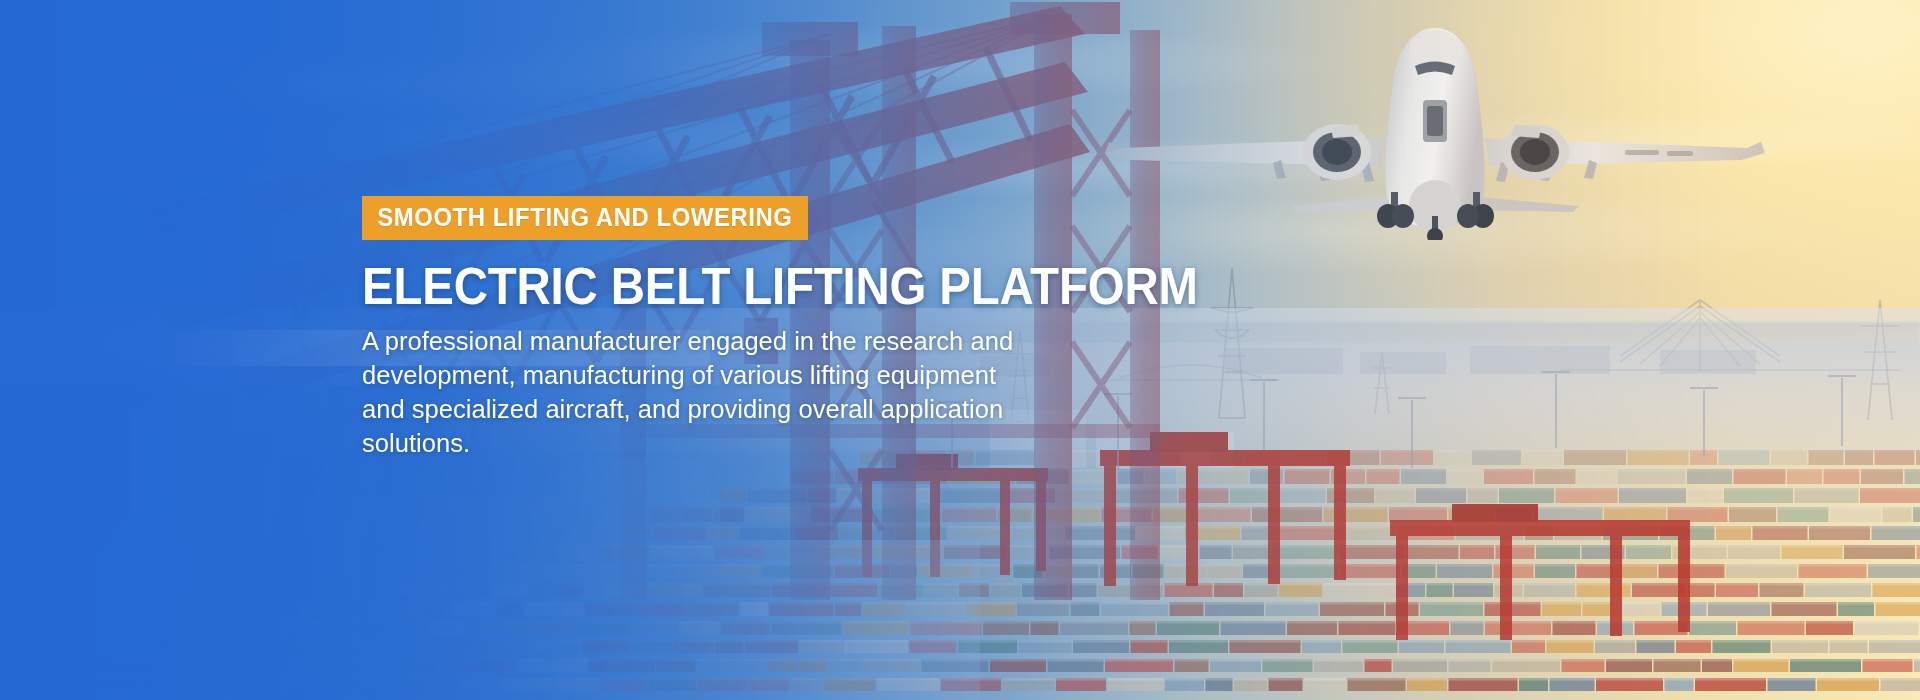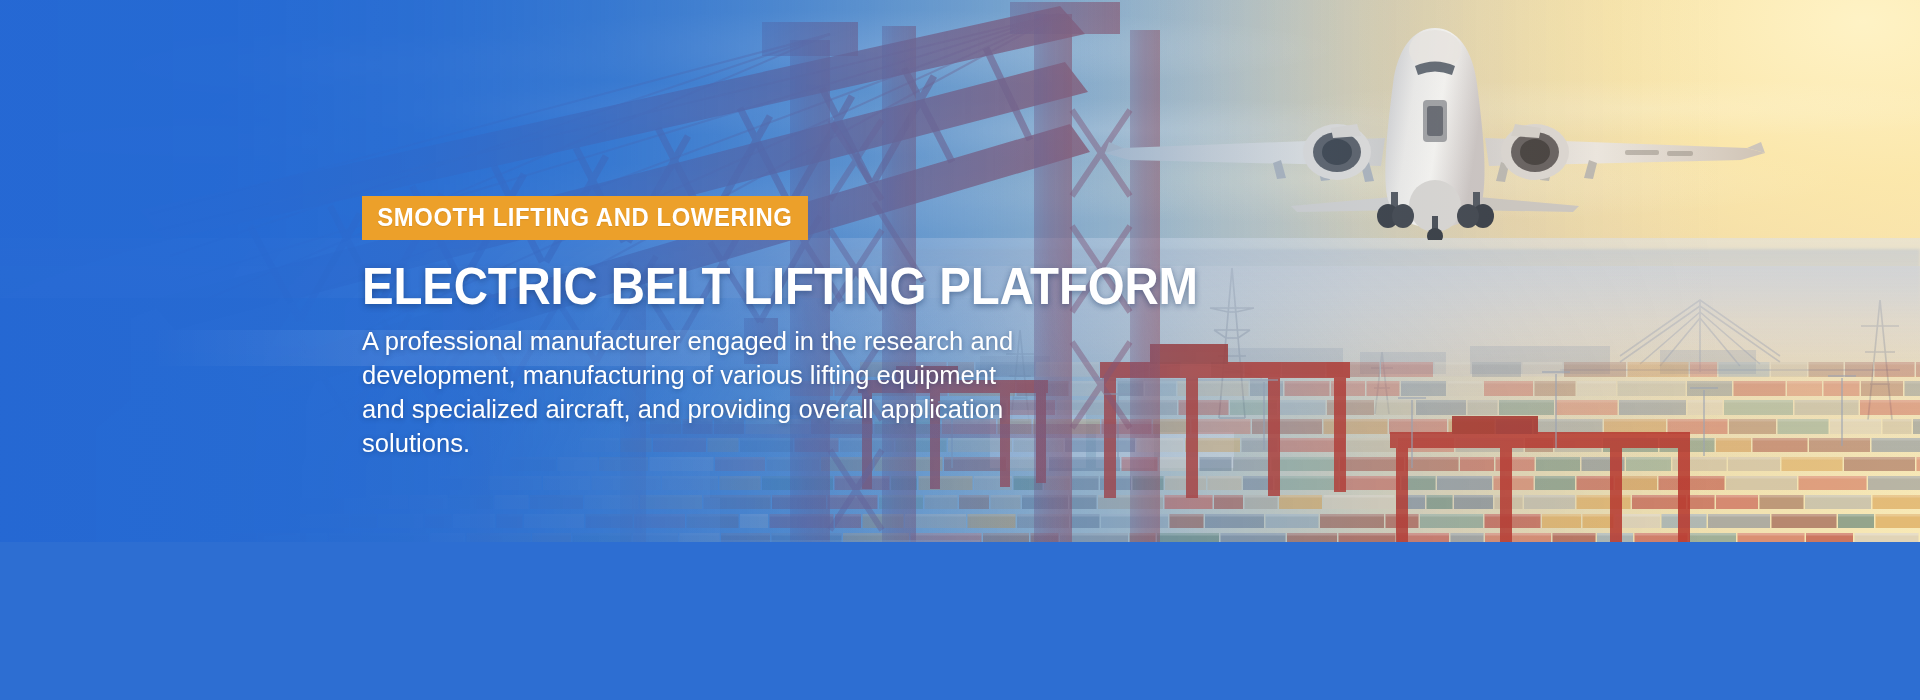--- a/index.html
+++ b/index.html
@@ -5,21 +5,21 @@
 <style>
   html,body{margin:0;padding:0;}
   body{
     width:1920px;height:700px;overflow:hidden;
     font-family:"Liberation Sans","DejaVu Sans",sans-serif;
     background:#2d6ed2;
   }
 
   #banner{
     position:relative;
-    width:1920px;height:542px;
+    width:1920px;height:700px;
     overflow:hidden;
     background:#0c4a6e;
   }
 
   
   .layer{position:absolute;inset:0;}
 
   
   #sky{
     background:

